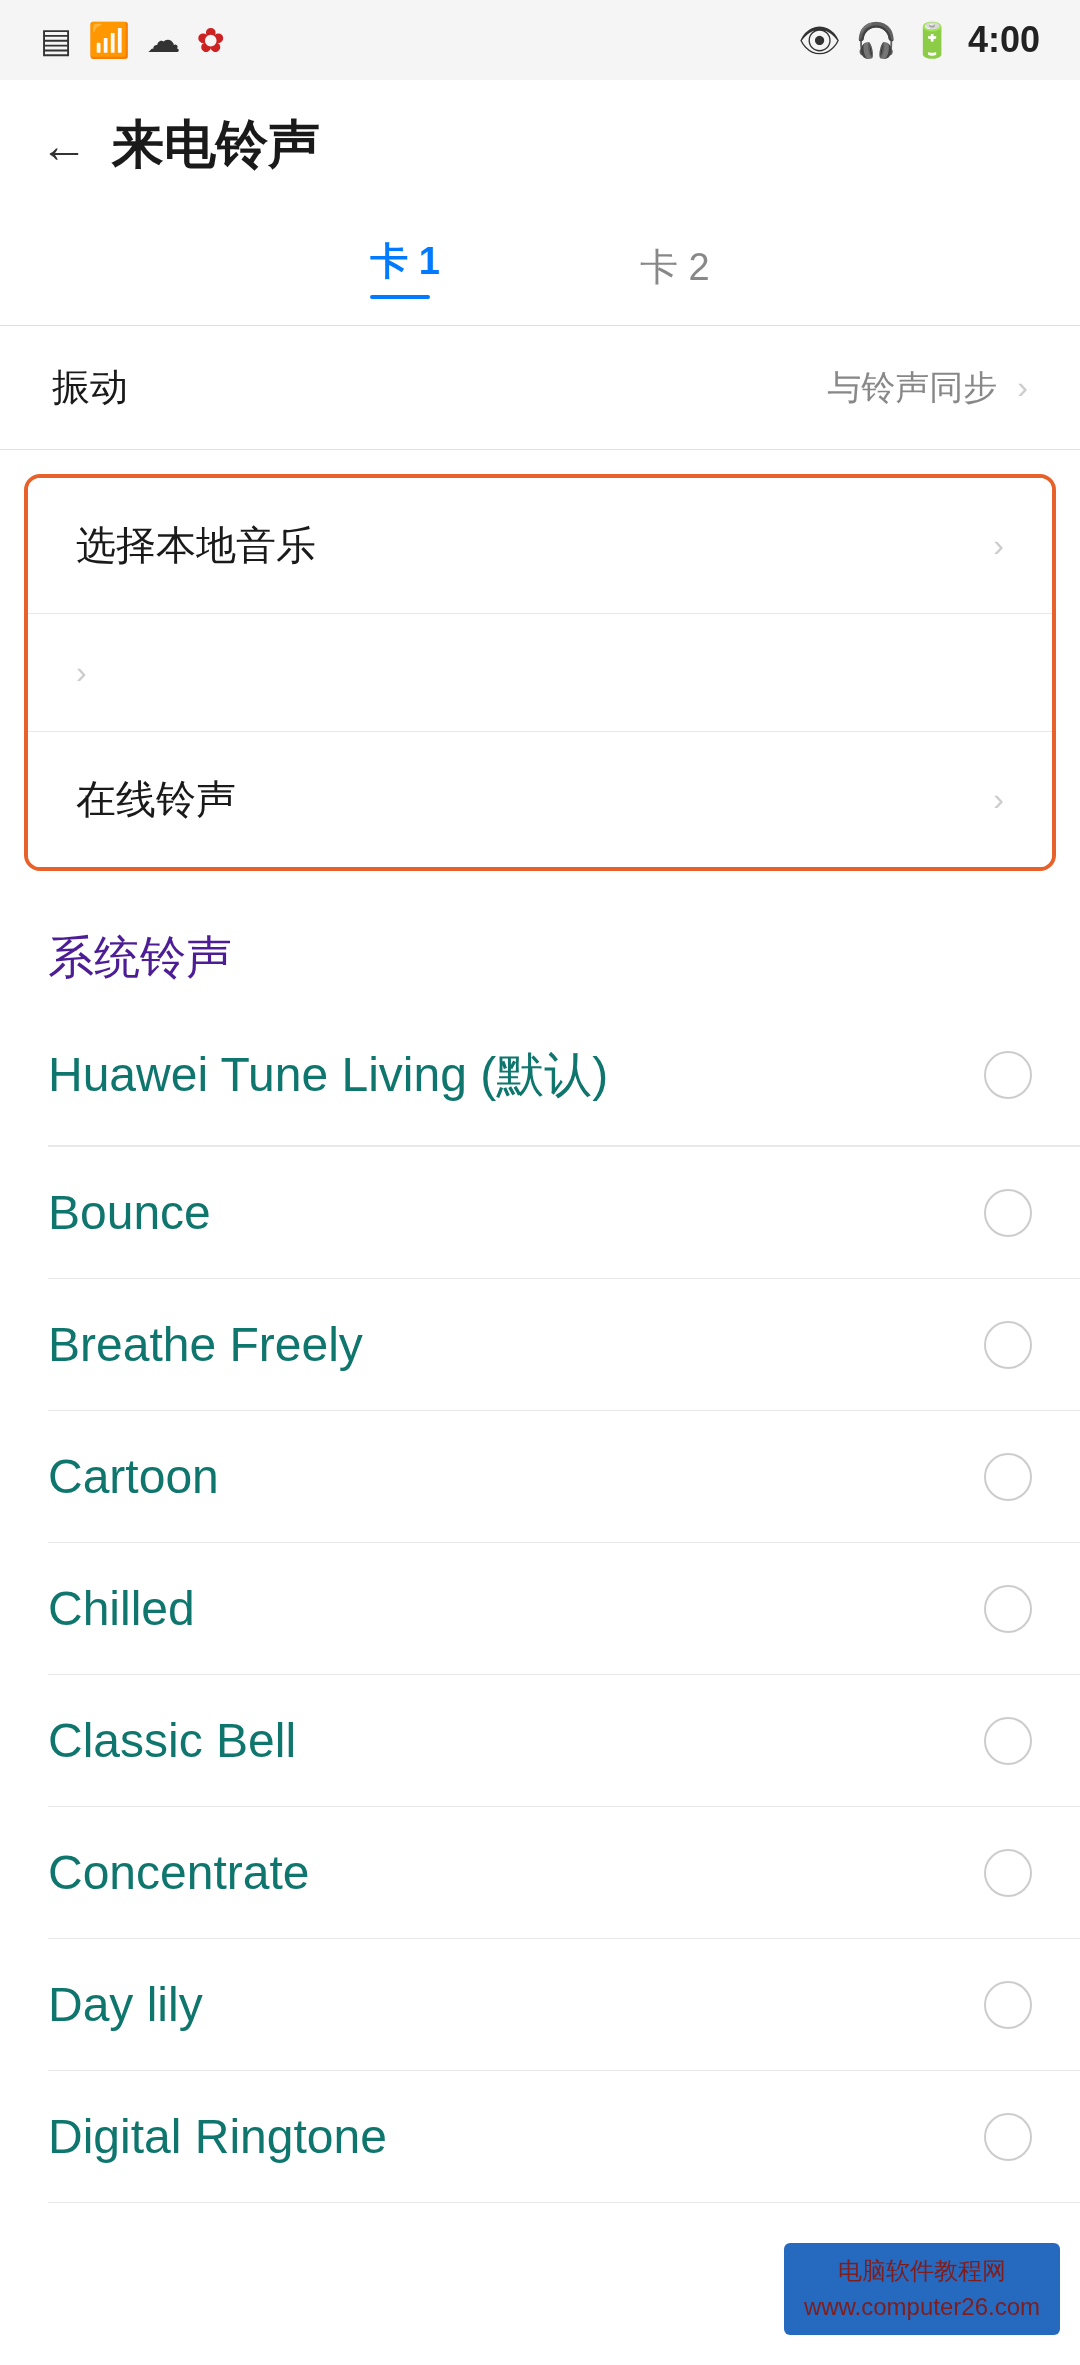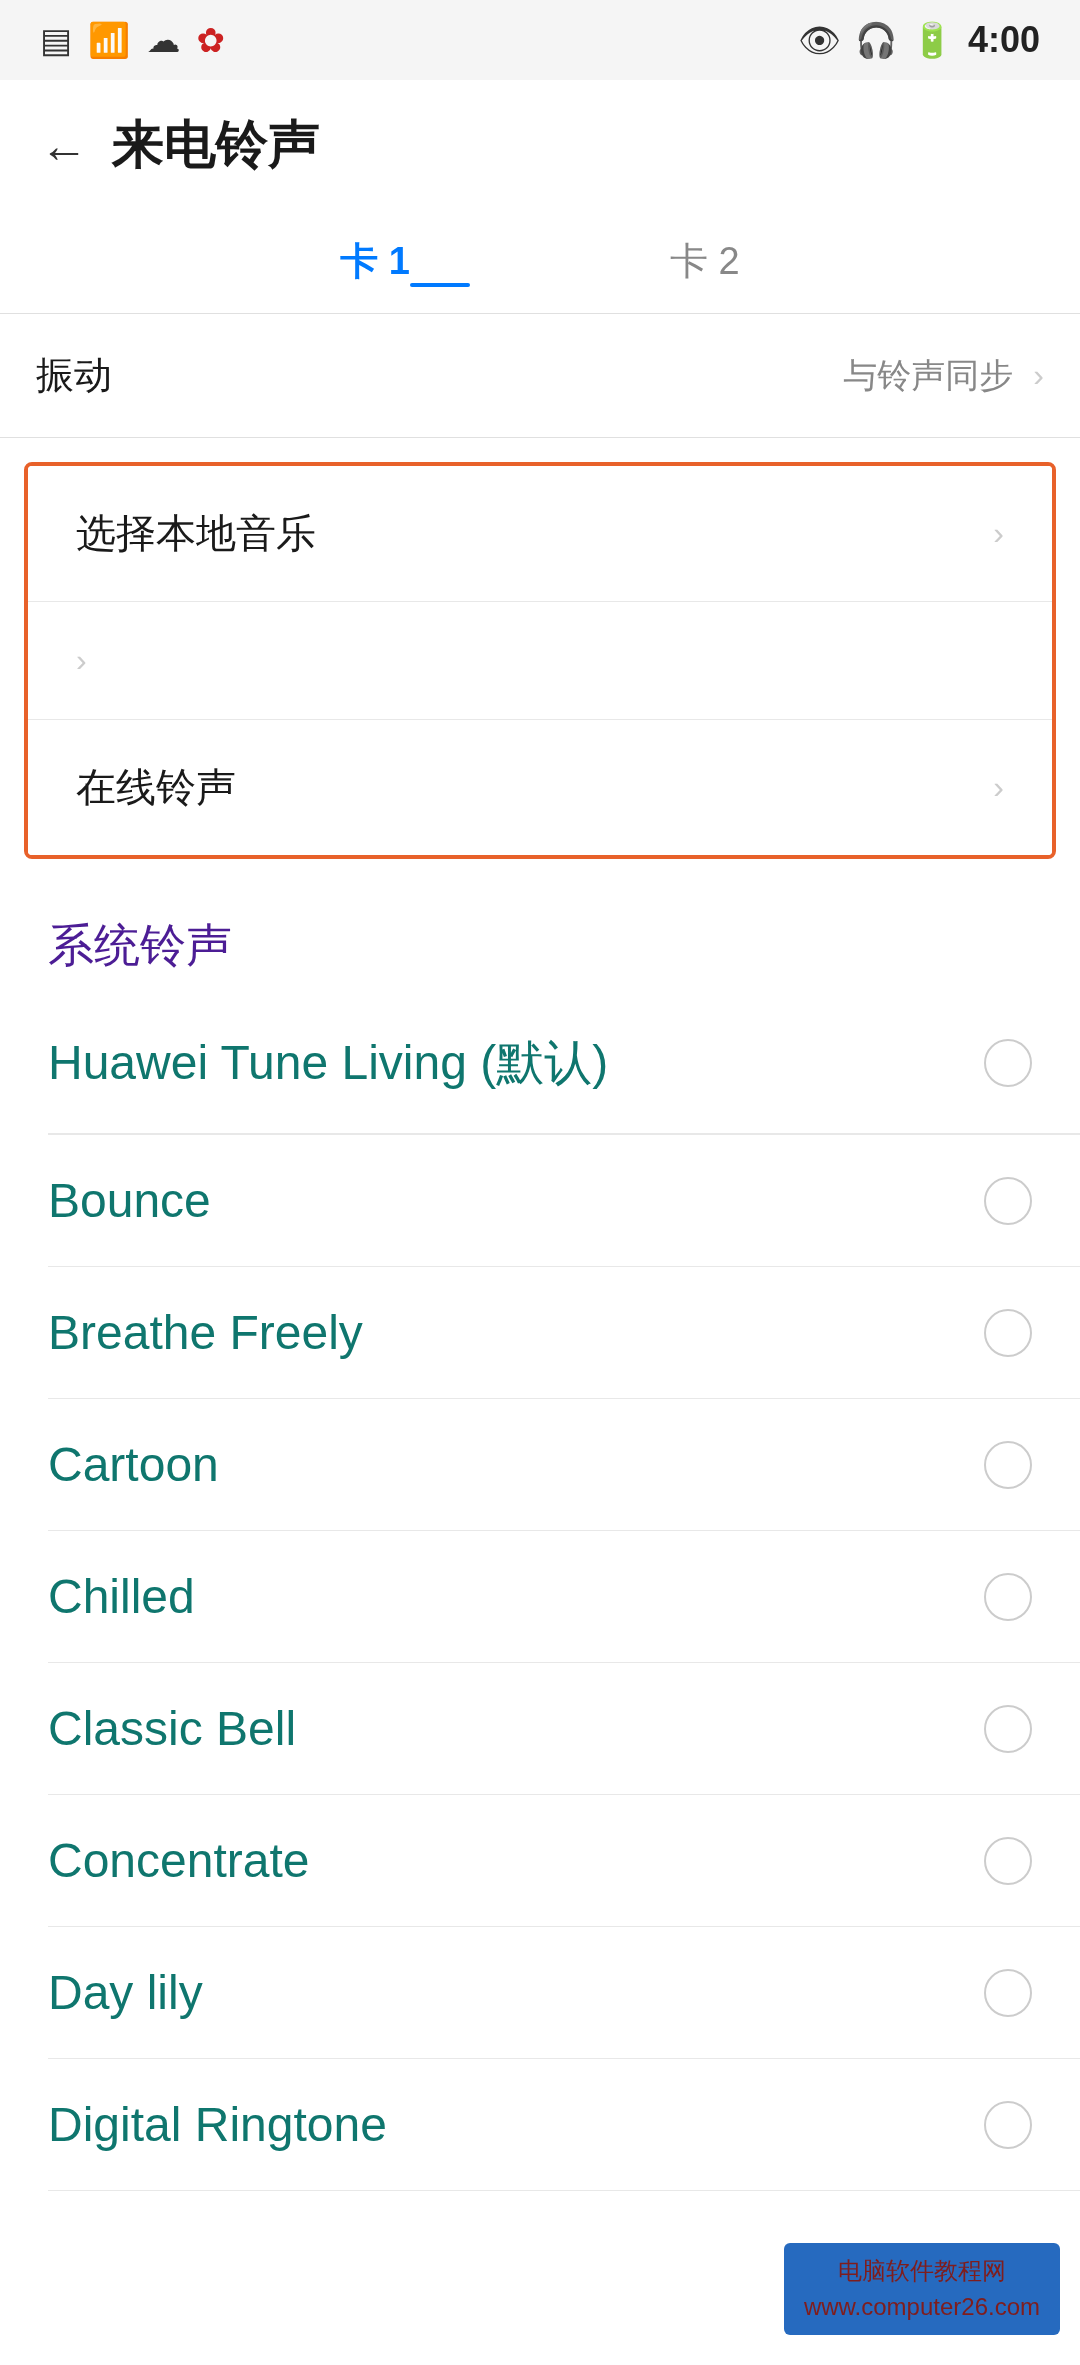--- a/index.html
+++ b/index.html
@@ -68,22 +68,22 @@
     .tabs-container {
       display: flex;
       justify-content: center;
       align-items: center;
       padding: 20px 0 10px 0;
       gap: 120px;
       background: #ffffff;
     }
     .tab {
       display: flex;
-      flex-direction: row;
-      align-items: flex-end;
+      flex-direction: column;
+      align-items: flex-start;
       padding: 16px 40px;
       cursor: pointer;
       position: relative;
     }
     .tab-label {
       font-size: 38px;
       color: #888;
     }
     .tab.active .tab-label {
       color: #007AFF;
@@ -102,21 +102,21 @@
       width: 100%;
       height: 1px;
       background: #e0e0e0;
     }
 
     
     .vibration-row {
       display: flex;
       align-items: center;
       justify-content: space-between;
-      padding: 36px 36px;
+      padding: 36px 52px;
       background: #ffffff;
     }
     .vibration-label {
       font-size: 38px;
       color: #1a1a1a;
     }
     .vibration-value {
       display: flex;
       align-items: center;
       gap: 20px;
@@ -124,21 +124,21 @@
       font-size: 34px;
     }
     .chevron {
       font-size: 32px;
       color: #cccccc;
     }
 
     
     .highlight-box {
       border: 4px solid #E8612A;
-      border-radius: 8px;
+      border-radius: 16px;
       margin: 24px 24px;
       overflow: hidden;
       background: #ffffff;
     }
     .highlight-row {
       display: flex;
       align-items: center;
       justify-content: space-between;
       padding: 40px 48px;
       background: #ffffff;

